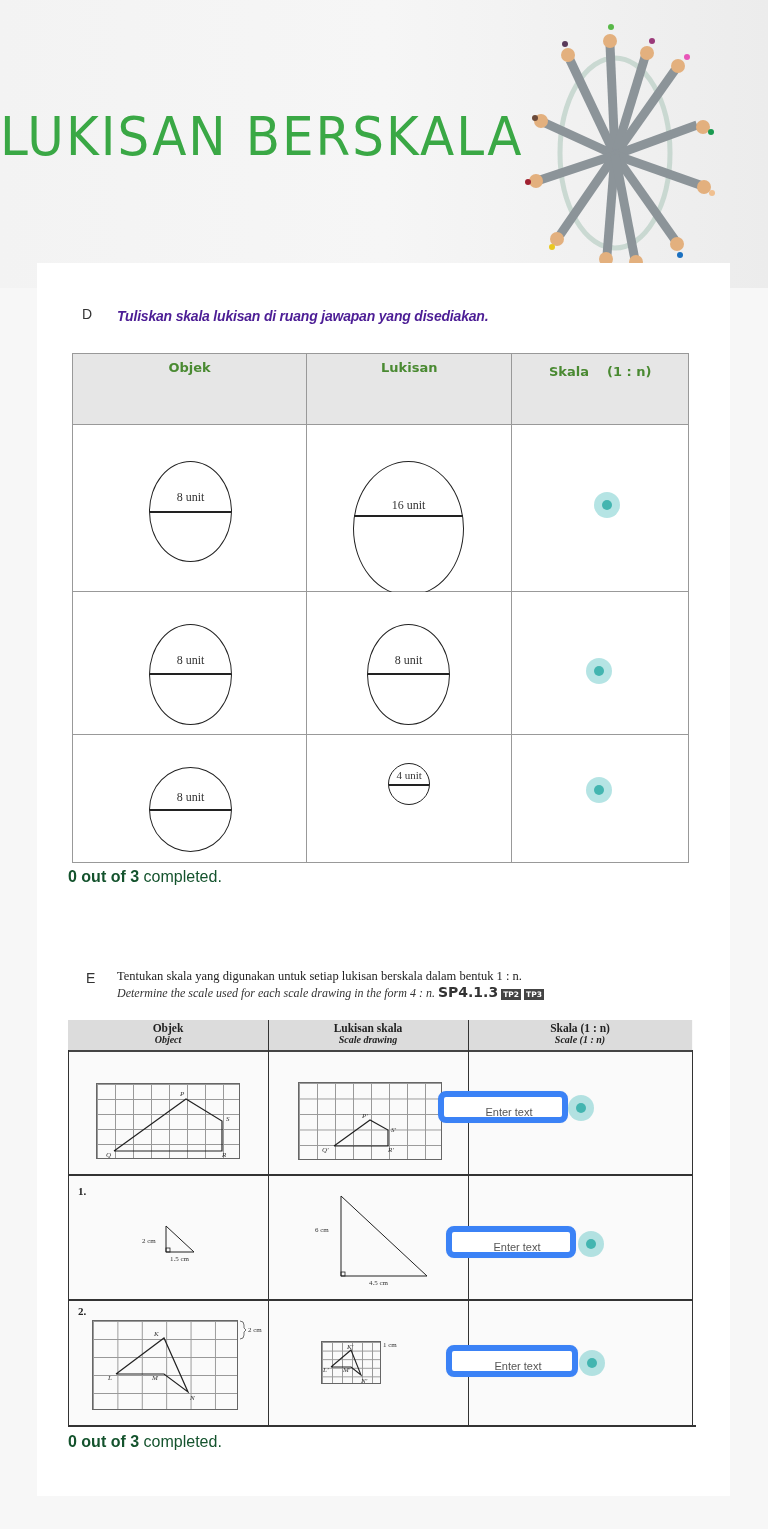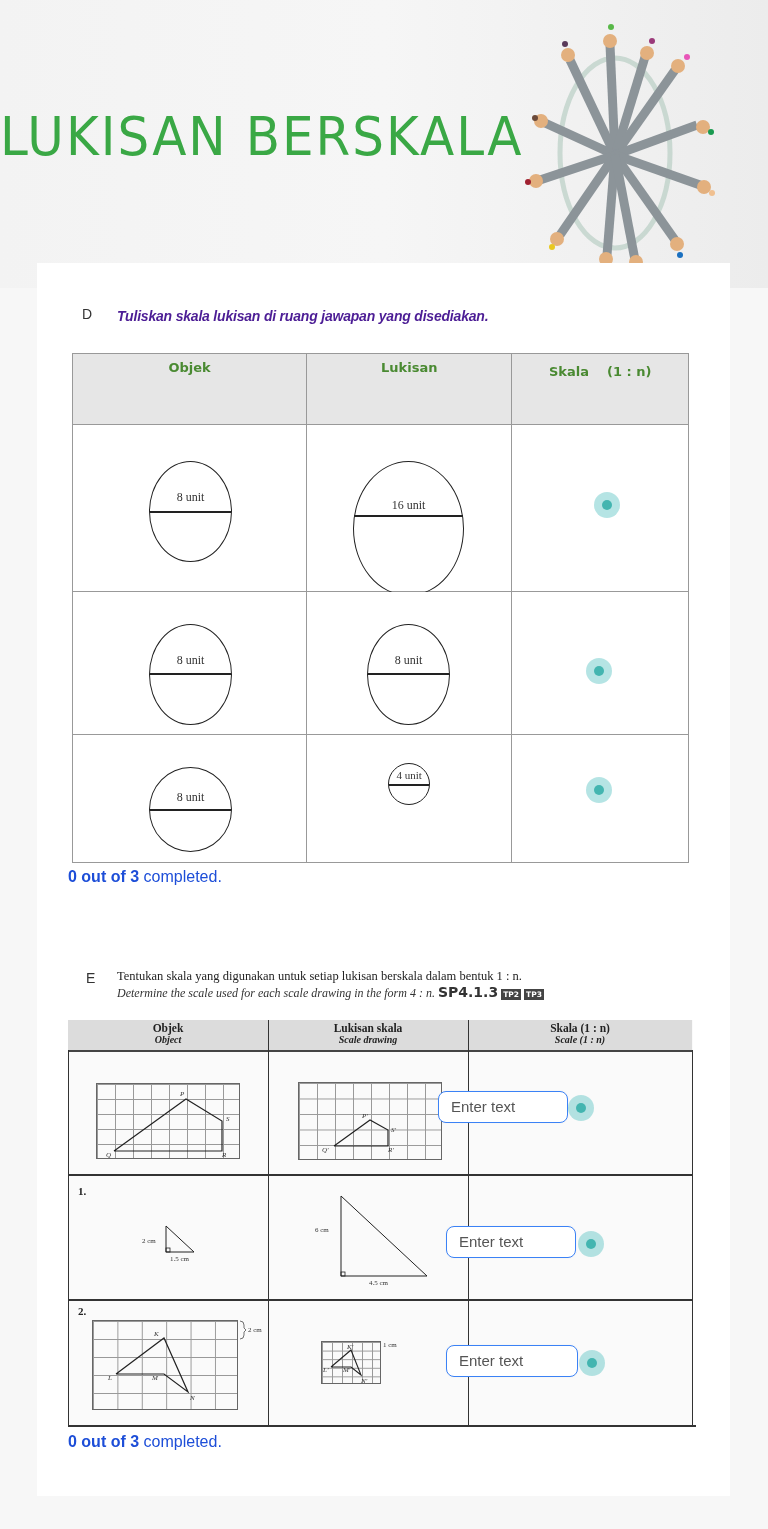--- a/index.html
+++ b/index.html
@@ -13,39 +13,39 @@
   table.td{position:absolute;left:72px;top:353px;width:617px;border-collapse:collapse;}
   table.td th, table.td td{border:1px solid #999;padding:0;}
   table.td th{background:#e6e6e6;height:64px;vertical-align:top;font-family:"DejaVu Sans",sans-serif;font-size:13px;color:#4a8a32;font-weight:bold;padding-top:6px;}
   .skala-h{display:inline-block;margin-top:4px;}
   table.td td{position:relative;background:#fff;}
   .circ{position:absolute;border:1.3px solid #222;border-radius:50%;box-sizing:border-box;}
   .circ .dia{position:absolute;left:0;right:0;height:1.5px;background:#222;}
   .circ .lbl{position:absolute;left:0;right:0;text-align:center;font-family:"Liberation Serif",serif;font-size:12px;color:#333;}
   .hotspot{position:absolute;width:26px;height:26px;border-radius:50%;background:rgba(92,196,196,0.45);}
   .hotspot::after{content:"";position:absolute;left:8px;top:8px;width:10px;height:10px;border-radius:50%;background:#43b5b0;}
-  .status{position:absolute;font-size:16px;color:#1d4ed8;font-family:"Liberation Sans",sans-serif;}
+  .status{position:absolute;font-size:16px;color:#14532d;font-family:"Liberation Sans",sans-serif;}
   .status b{font-weight:bold;}
   .e-letter{position:absolute;left:86px;top:970px;font-size:14px;color:#333;}
   .e-text1{position:absolute;left:117px;top:969px;font-family:"Liberation Serif",serif;font-size:12.5px;color:#222;white-space:nowrap;}
   .e-text2{position:absolute;left:117px;top:984px;font-family:"Liberation Serif",serif;font-size:12px;color:#333;font-style:italic;white-space:nowrap;}
   .e-code{font-style:normal;font-family:"DejaVu Sans",sans-serif;font-weight:bold;font-size:14px;}
   .tp{display:inline-block;background:#444;color:#fff;font-size:7.5px;font-weight:bold;font-style:normal;padding:1px 2px;margin-left:3px;font-family:"DejaVu Sans",sans-serif;}
   .scan{position:absolute;left:68px;top:1020px;width:625px;height:406px;background:#fafafa;}
   .scan .hdr{position:absolute;left:0;top:0;width:624px;height:30px;background:#dcdcdc;border-bottom:2px solid #444;}
   .scan .hc{position:absolute;top:3px;text-align:center;font-family:"Liberation Serif",serif;font-size:11.5px;font-weight:bold;color:#222;line-height:11px;}
   .scan .hc i{font-size:10px;display:block;}
   .vline{position:absolute;width:1px;background:#333;}
   .hline{position:absolute;height:1.5px;background:#333;}
   .grid{position:absolute;border:1px solid #666;box-sizing:border-box;background-image:linear-gradient(#999 1px,transparent 1px),linear-gradient(90deg,#999 1px,transparent 1px);}
   svg.fig{position:absolute;overflow:visible;}
   .fig text{font-family:"Liberation Serif",serif;font-style:italic;font-size:7px;fill:#333;}
   .fig text.n{font-style:normal;}
   .rownum{position:absolute;font-family:"Liberation Serif",serif;font-weight:bold;font-size:11px;color:#222;}
-  .txtin{position:absolute;height:32px;border:1px solid #3b82f6;border-radius:8px;background:#fff;box-sizing:border-box;padding-left:12px;font-family:"Liberation Sans",sans-serif;font-size:15px;color:#555;line-height:30px;box-shadow:0 0 2px rgba(0,0,0,0.05);}
+  .txtin{position:absolute;height:32px;border:6px solid #3b82f6;border-radius:8px;background:#fff;box-sizing:border-box;padding-left:12px;font-family:"Liberation Sans",sans-serif;font-size:11px;color:#555;line-height:30px;box-shadow:0 0 2px rgba(0,0,0,0.05);text-align:center;}
 </style>
 </head>
 <body>
 
 <div class="banner">
   <div class="banner-title">LUKISAN BERSKALA</div>
   <svg class="pencil-art" viewBox="0 0 210 255">
     <ellipse cx="100" cy="138" rx="55" ry="95" fill="none" stroke="#b9cfc5" stroke-width="5" opacity="0.7"></ellipse>
     <g stroke="#8c9499" stroke-width="9" stroke-linecap="butt">
       <line x1="100" y1="140" x2="95" y2="30"></line>

